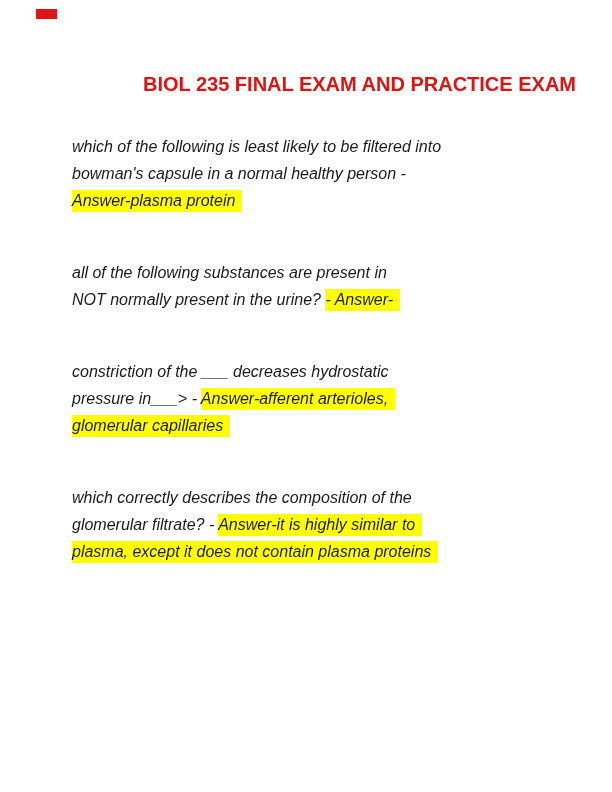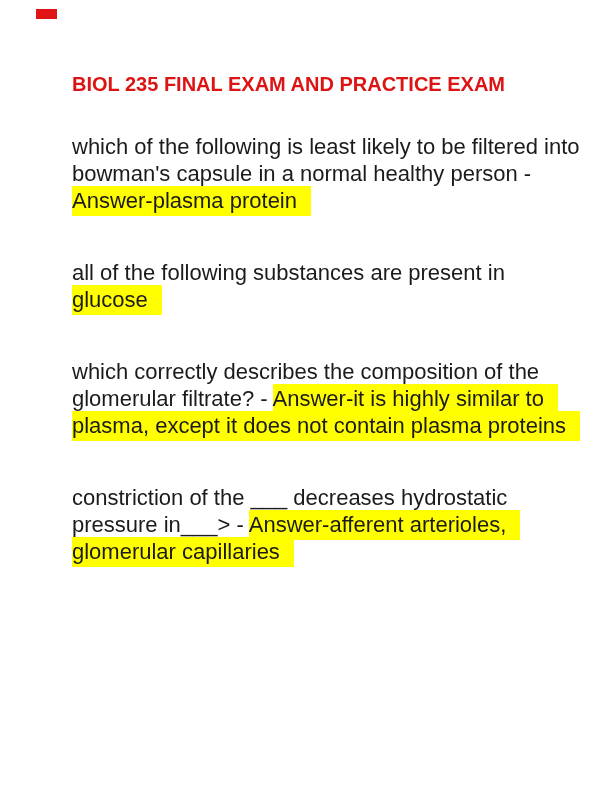--- a/index.html
+++ b/index.html
@@ -26,30 +26,31 @@
     width:21px;height:10px;
     background:var(--mark);
   }
   .doc-title{
     margin:0 0 34px 0;
     font-size:20px;
     line-height:30px;
     font-weight:700;
     color:var(--title);
   }
-  .title-line{white-space:pre;}
+  .title-line{white-space:pre;text-align:right;}
   .paragraph{margin:0 0 45px 0;}
   .line{
-    font-size:22px;
+    font-size:16px;
     line-height:27px;
     white-space:pre;
+    font-style:italic;
   }
   .seg-hl{
     background:var(--hl);
-    padding:2px 14px 3px 0;
+    padding:2px 7px 3px 0;
   }
   .seg-plain{background:transparent;}
 </style>
 </head>
 <body>
 
 <div class="page">
   <div class="red-mark"></div>
 
   <h1 class="doc-title">
@@ -57,26 +58,26 @@
   </h1>
 
   <div class="questions">
       <div class="paragraph">
         <div class="line"><span class="seg-plain">which of the following is least likely to be filtered into</span></div>
         <div class="line"><span class="seg-plain">bowman's capsule in a normal healthy person -</span></div>
         <div class="line"><span class="seg-hl">Answer-plasma protein</span></div>
       </div>
       <div class="paragraph">
         <div class="line"><span class="seg-plain">all of the following substances are present in</span></div>
-        <div class="line"><span class="seg-hl">glucose</span></div>
+        <div class="line"><span class="seg-plain">NOT normally present in the urine? </span><span class="seg-hl">- Answer-</span></div>
+      </div>
+      <div class="paragraph">
+        <div class="line"><span class="seg-plain">constriction of the ___ decreases hydrostatic</span></div>
+        <div class="line"><span class="seg-plain">pressure in___&gt; - </span><span class="seg-hl">Answer-afferent arterioles,</span></div>
+        <div class="line"><span class="seg-hl">glomerular capillaries</span></div>
       </div>
       <div class="paragraph">
         <div class="line"><span class="seg-plain">which correctly describes the composition of the</span></div>
         <div class="line"><span class="seg-plain">glomerular filtrate? - </span><span class="seg-hl">Answer-it is highly similar to</span></div>
         <div class="line"><span class="seg-hl">plasma, except it does not contain plasma proteins</span></div>
       </div>
-      <div class="paragraph">
-        <div class="line"><span class="seg-plain">constriction of the ___ decreases hydrostatic</span></div>
-        <div class="line"><span class="seg-plain">pressure in___&gt; - </span><span class="seg-hl">Answer-afferent arterioles,</span></div>
-        <div class="line"><span class="seg-hl">glomerular capillaries</span></div>
-      </div>
     </div>
 </div>
 
 </body></html>

